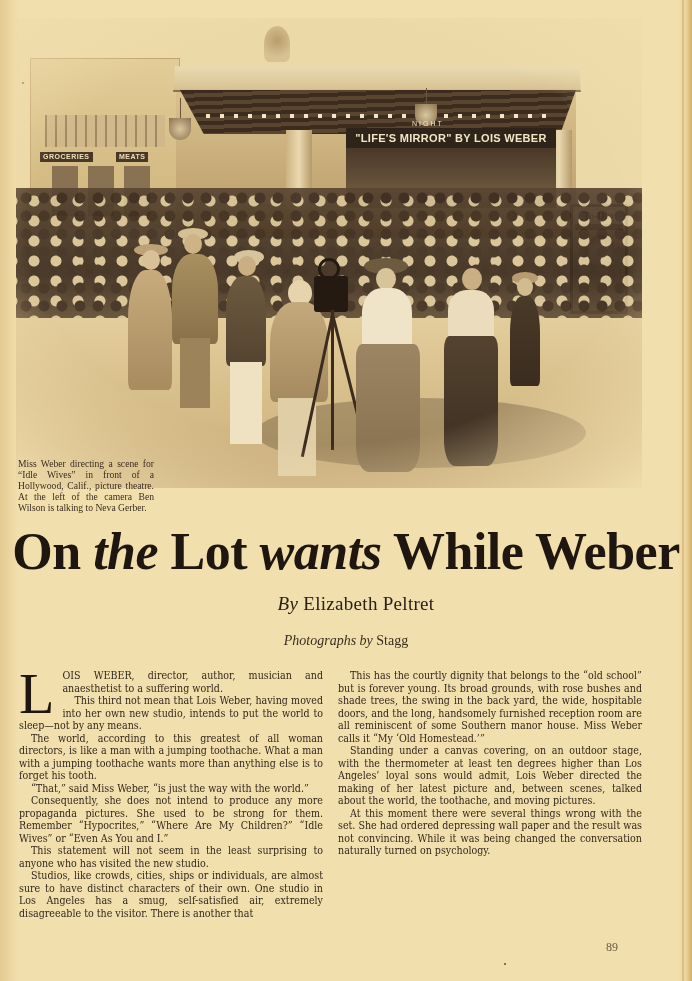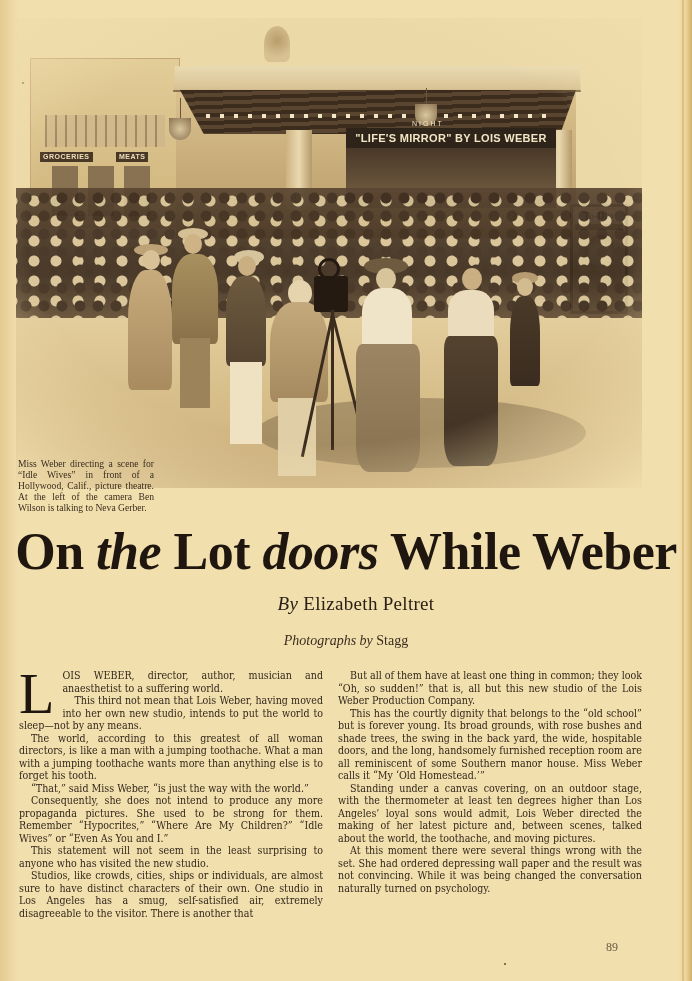--- a/index.html
+++ b/index.html
@@ -285,21 +285,21 @@
     <div class="figure">
       <div class="fig-hat" style="left:496px; top:254px; width:26px; height:12px; background:#b69c70;"></div>
       <div class="fig-head" style="left:501px; top:260px; width:16px; height:18px; background:#d2bb8f;"></div>
       <div class="fig-body" style="left:494px; top:278px; width:30px; height:90px; background:linear-gradient(#4a3a28,#3a2c1f);"></div>
     </div>
   </div>
 
   <div class="caption">Miss Weber directing a scene for “Idle Wives” in front of a Hollywood, Calif., picture theatre. At the left of the camera Ben Wilson is talking to Neva Gerber.</div>
 
   <h1 class="headline">
-    <span>On </span><span class="it">the</span><span> Lot </span><span class="it">doors</span><span> While Weber</span>
+    <span>On </span><span class="it">the</span><span> Lot </span><span class="it">wants</span><span> While Weber</span>
   </h1>
 
   <div class="byline">
     <span class="it">By</span><span> Elizabeth Peltret</span>
   </div>
 
   <div class="credit">
     <span class="it">Photographs by</span><span> Stagg</span>
   </div>
 
@@ -309,21 +309,20 @@
     </p>
     <p>This third not mean that Lois Weber, having moved into her own new studio, intends to put the world to sleep—not by any means.</p>
     <p>The world, according to this greatest of all woman directors, is like a man with a jumping toothache.  What a man with a jumping toothache wants more than anything else is to forget his tooth.</p>
     <p>“That,” said Miss Weber, “is just the way with the world.”</p>
     <p>Consequently, she does not intend to produce any more propaganda pictures.  She used to be strong for them. Remember “Hypocrites,” “Where Are My Children?” “Idle Wives” or “Even As You and I.”</p>
     <p>This statement will not seem in the least surprising to anyone who has visited the new studio.</p>
     <p>Studios, like crowds, cities, ships or individuals, are almost sure to have distinct characters of their own.  One studio in Los Angeles has a smug, self-satisfied air, extremely disagreeable to the visitor.  There is another that</p>
   </div>
 
   <div class="col col-right">
-    <p>But all of them have at least one thing in common; they look “Oh, so sudden!” that is, all but this new studio of the Lois Weber Production Company.</p>
     <p>This has the courtly dignity that belongs to the “old school” but is forever young.  Its broad grounds, with rose bushes and shade trees, the swing in the back yard, the wide, hospitable doors, and the long, handsomely furnished reception room are all reminiscent of some Southern manor house.  Miss Weber calls it “My ‘Old Homestead.’”</p>
     <p>Standing under a canvas covering, on an outdoor stage, with the thermometer at least ten degrees higher than Los Angeles’ loyal sons would admit, Lois Weber directed the making of her latest picture and, between scenes, talked about the world, the toothache, and moving pictures.</p>
     <p>At this moment there were several things wrong with the set.  She had ordered depressing wall paper and the result was not convincing.  While it was being changed the conversation naturally turned on psychology.</p>
   </div>
 
   <div class="page-number">89</div>
   <div class="speck"></div>
 </div>
 
 </body></html>

